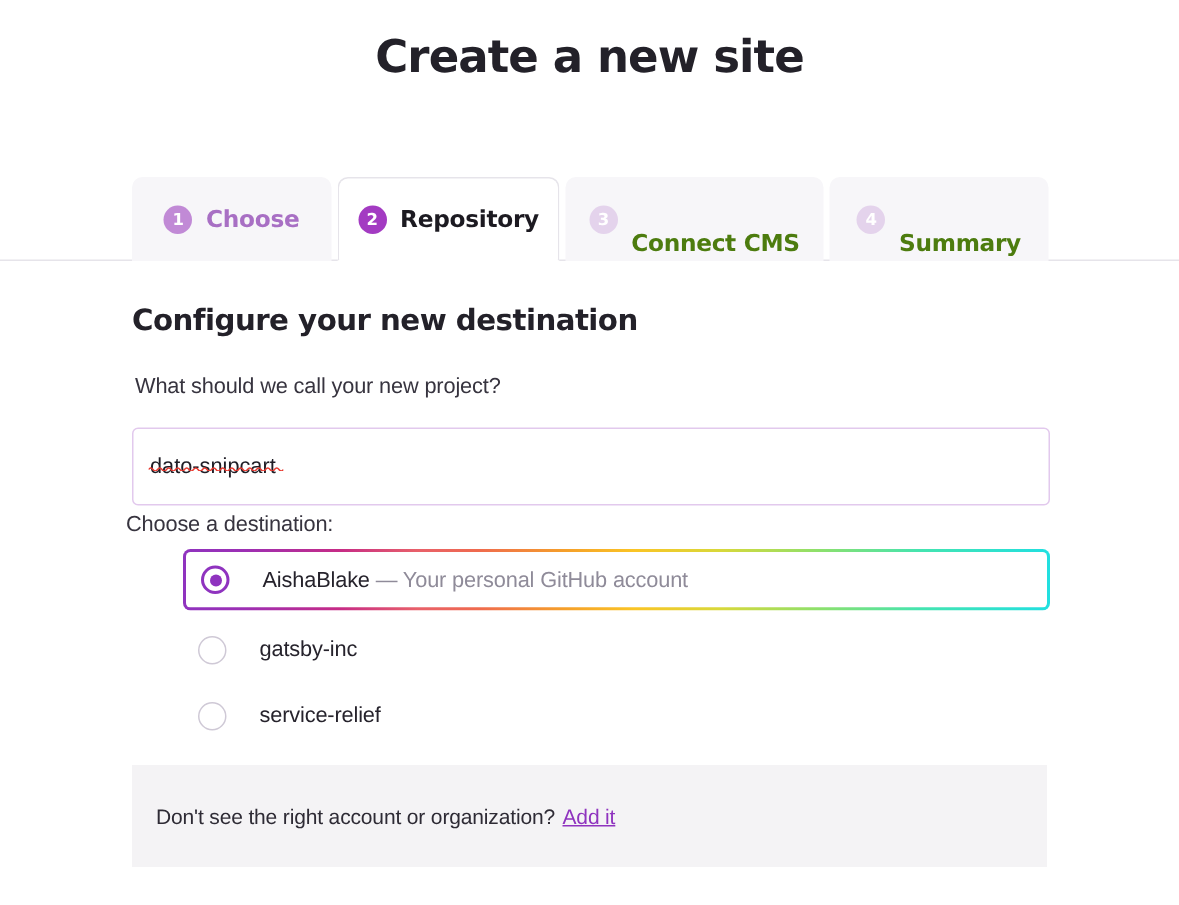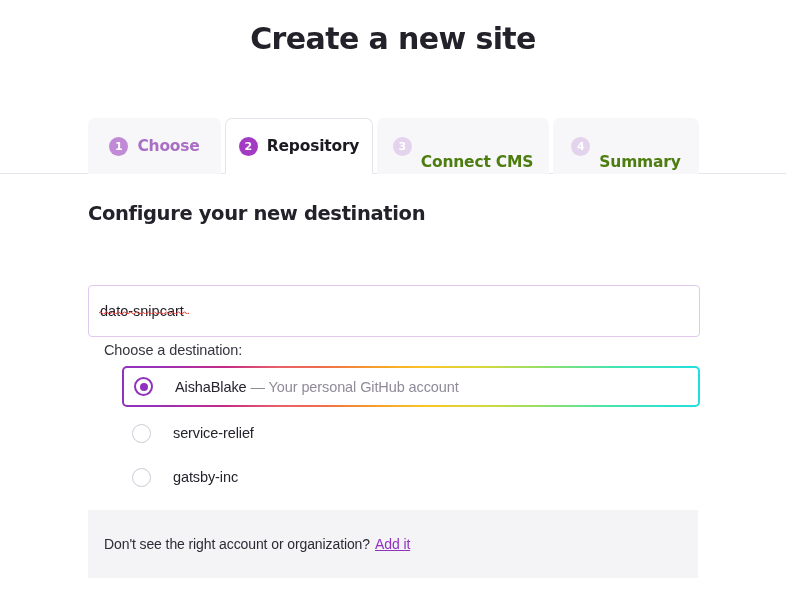--- a/index.html
+++ b/index.html
@@ -148,21 +148,21 @@
     position: absolute;
     left: 99px;
     top: 137px;
     width: 90px;
     height: 3px;
     pointer-events: none;
   }
 
   .dest-label {
     position: absolute;
-    left: 104px;
+    left: 84px;
     top: 168px;
     font-size: 14.5px;
     color: #37343f;
     letter-spacing: -0.1px;
   }
 
   
   .radio-list {
     position: absolute;
     left: 88px;
@@ -278,44 +278,45 @@
     <div class="tab upcoming last">
       <span class="badge">4</span>
       <span class="tab-label">Summary</span>
     </div>
   </div>
 </div>
 
 <div class="content">
   <h2 class="section-heading">Configure your new destination</h2>
 
+  <div class="field-label">What should we call your new project?</div>
 
   <input class="text-input" type="text" spellcheck="false" value="dato-snipcart" style="">
   <svg class="spell" viewBox="0 0 90 3" preserveAspectRatio="none">
     <path d="M0 2 Q1.5 0 3 2 T6 2 T9 2 T12 2 T15 2 T18 2 T21 2 T24 2 T27 2 T30 2 T33 2 T36 2 T39 2 T42 2 T45 2 T48 2 T51 2 T54 2 T57 2 T60 2 T63 2 T66 2 T69 2 T72 2 T75 2 T78 2 T81 2 T84 2 T87 2 T90 2" fill="none" stroke="#e8392f" stroke-width="1"></path>
   </svg>
 
   <div class="dest-label">Choose a destination:</div>
 
   <div class="radio-list">
     <div class="radio-row selected">
       <span class="radio-dot"></span>
       <span class="radio-text">
         <span>AishaBlake</span>
         <span class="radio-sub">— Your personal GitHub account</span>
       </span>
     </div>
     <div class="radio-rows-rest">
       <div class="radio-row">
         <span class="radio-dot"></span>
-        <span class="radio-text">service-relief</span>
+        <span class="radio-text">gatsby-inc</span>
       </div>
       <div class="radio-row">
         <span class="radio-dot"></span>
-        <span class="radio-text">gatsby-inc</span>
+        <span class="radio-text">service-relief</span>
       </div>
     </div>
   </div>
 
   <div class="footer-note">
     <span>Don't see the right account or organization?</span>
     <a class="add-it" href="#">Add it</a>
   </div>
 </div>
 

